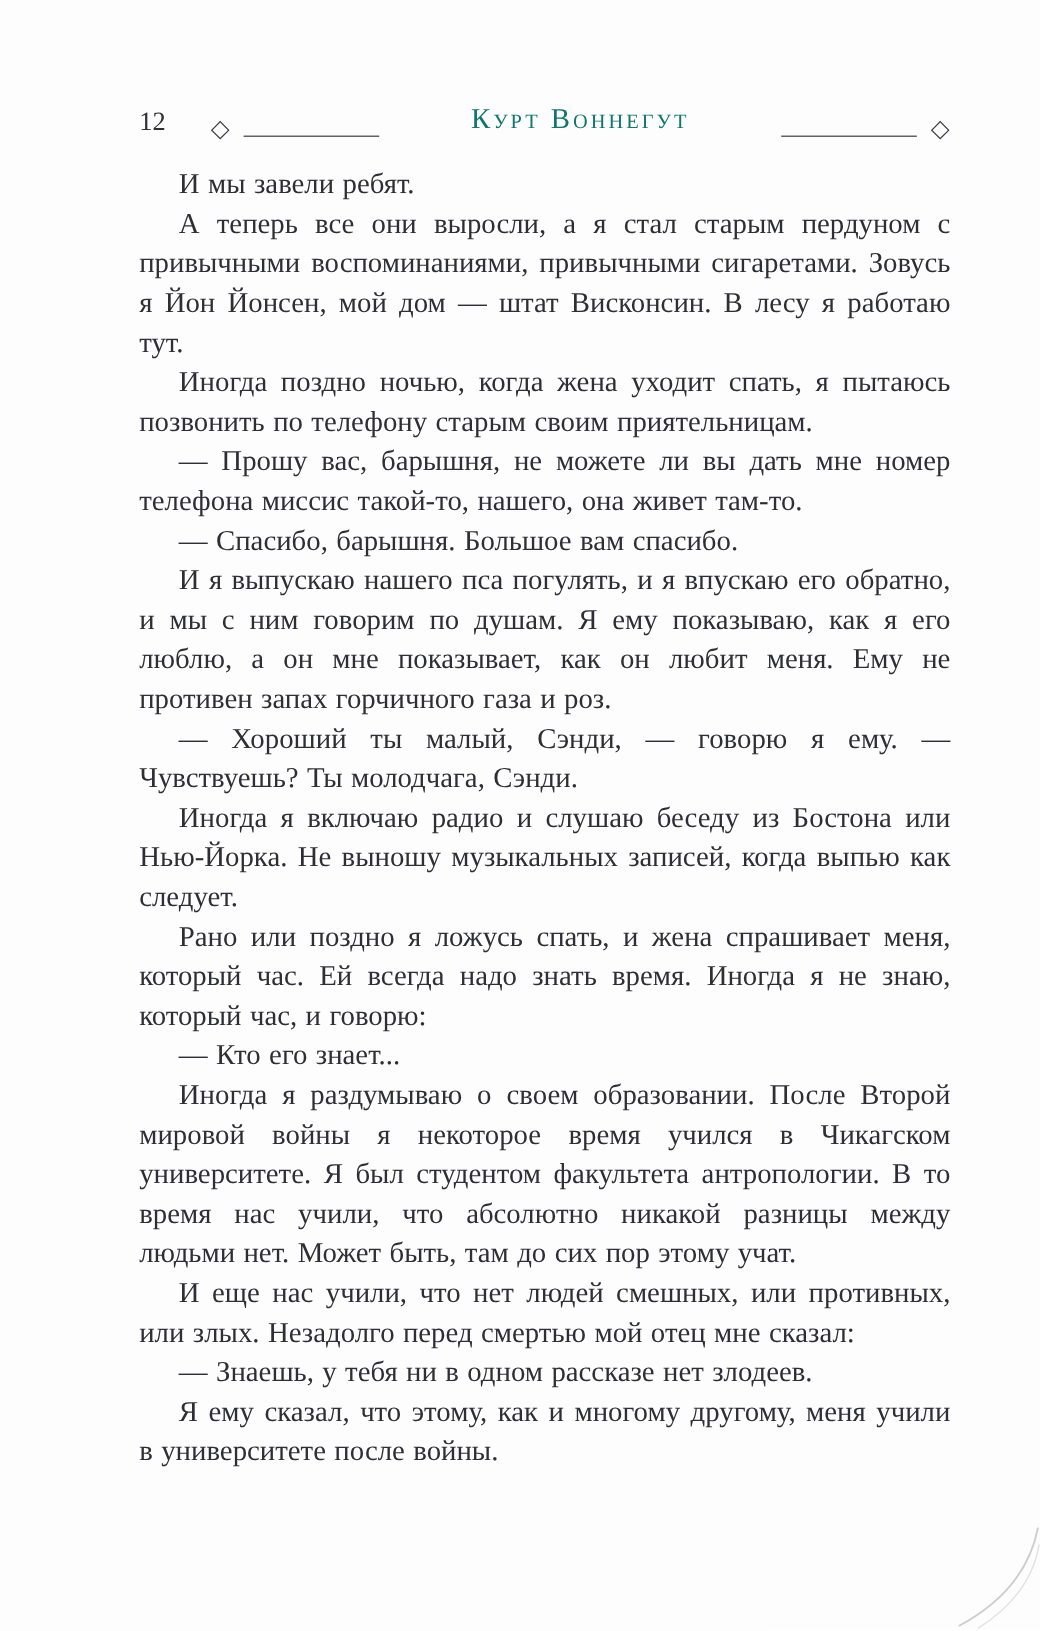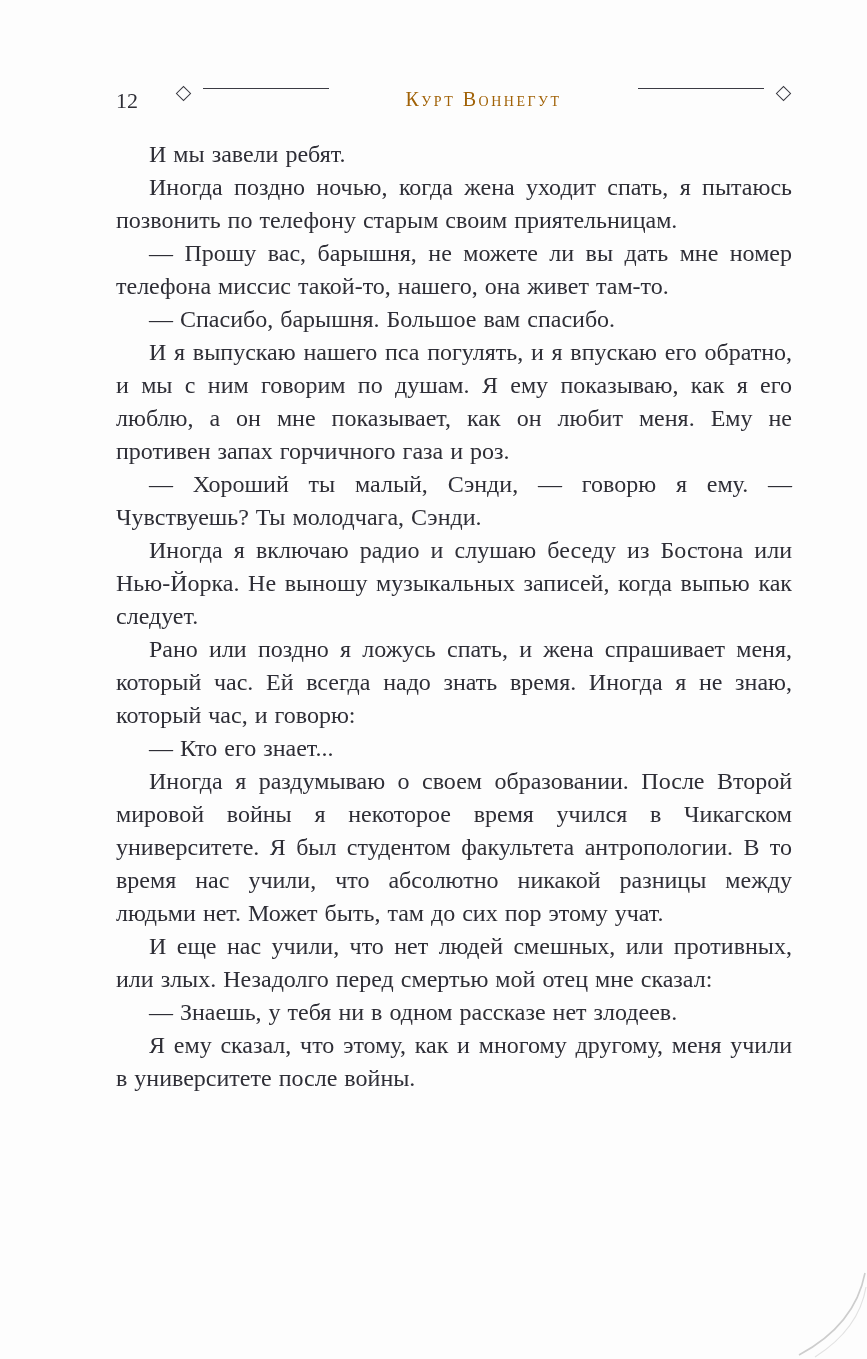--- a/index.html
+++ b/index.html
@@ -17,21 +17,21 @@
     color: #2e2e36;
     overflow: hidden;
   }
   
   .running-head {
     position: absolute;
     top: 88px;
     left: 116px;
     right: 78px;
     display: flex;
-    align-items: flex-start;
+    align-items: flex-end;
     height: 26px;
     gap: 12px;
   }
   .page-number {
     font-size: 22px;
     margin-right: 28px;
     color: #2e2e36;
   }
   .diamond {
     width: 9px;
@@ -42,25 +42,25 @@
     background: transparent;
   }
   .head-rule {
     flex: 1 1 auto;
     height: 1.2px;
     background: #3b3b43;
     margin: 0 2px;
   }
   .head-title {
     flex: 0 0 auto;
-    font-size: 20px;
+    font-size: 24px;
     font-variant-caps: small-caps;
     letter-spacing: 2.5px;
     margin: 0 62px;
-    color: #a16207;
+    color: #0f766e;
     white-space: nowrap;
   }
   
   .text-block {
     position: absolute;
     top: 138px;
     left: 116px;
     width: 676px;
   }
   .text-block p {
@@ -90,20 +90,21 @@
     <span class="page-number">12</span>
     <span class="diamond"></span>
     <span class="head-rule"></span>
     <span class="head-title">Курт Воннегут</span>
     <span class="head-rule"></span>
     <span class="diamond"></span>
   </div>
 
   <div class="text-block">
     <p>И мы завели ребят.</p>
+    <p>А теперь все они выросли, а я стал старым пердуном с привычными воспоминаниями, привычными сигаретами. Зовусь я Йон Йонсен, мой дом — штат Висконсин. В лесу я работаю тут.</p>
     <p>Иногда поздно ночью, когда жена уходит спать, я пытаюсь позвонить по телефону старым своим приятельницам.</p>
     <p>— Прошу вас, барышня, не можете ли вы дать мне номер телефона миссис такой-то, нашего, она живет там-то.</p>
     <p>— Спасибо, барышня. Большое вам спасибо.</p>
     <p>И я выпускаю нашего пса погулять, и я впускаю его обратно, и мы с ним говорим по душам. Я ему показываю, как я его люблю, а он мне показывает, как он любит меня. Ему не противен запах горчичного газа и роз.</p>
     <p>— Хороший ты малый, Сэнди, — говорю я ему. — Чувствуешь? Ты молодчага, Сэнди.</p>
     <p>Иногда я включаю радио и слушаю беседу из Бостона или Нью-Йорка. Не выношу музыкальных записей, когда выпью как следует.</p>
     <p>Рано или поздно я ложусь спать, и жена спрашивает меня, который час. Ей всегда надо знать время. Иногда я не знаю, который час, и говорю:</p>
     <p>— Кто его знает...</p>
     <p>Иногда я раздумываю о своем образовании. После Второй мировой войны я некоторое время учился в Чикагском университете. Я был студентом факультета антропологии. В то время нас учили, что абсолютно никакой разницы между людьми нет. Может быть, там до сих пор этому учат.</p>
     <p>И еще нас учили, что нет людей смешных, или противных, или злых. Незадолго перед смертью мой отец мне сказал:</p>

